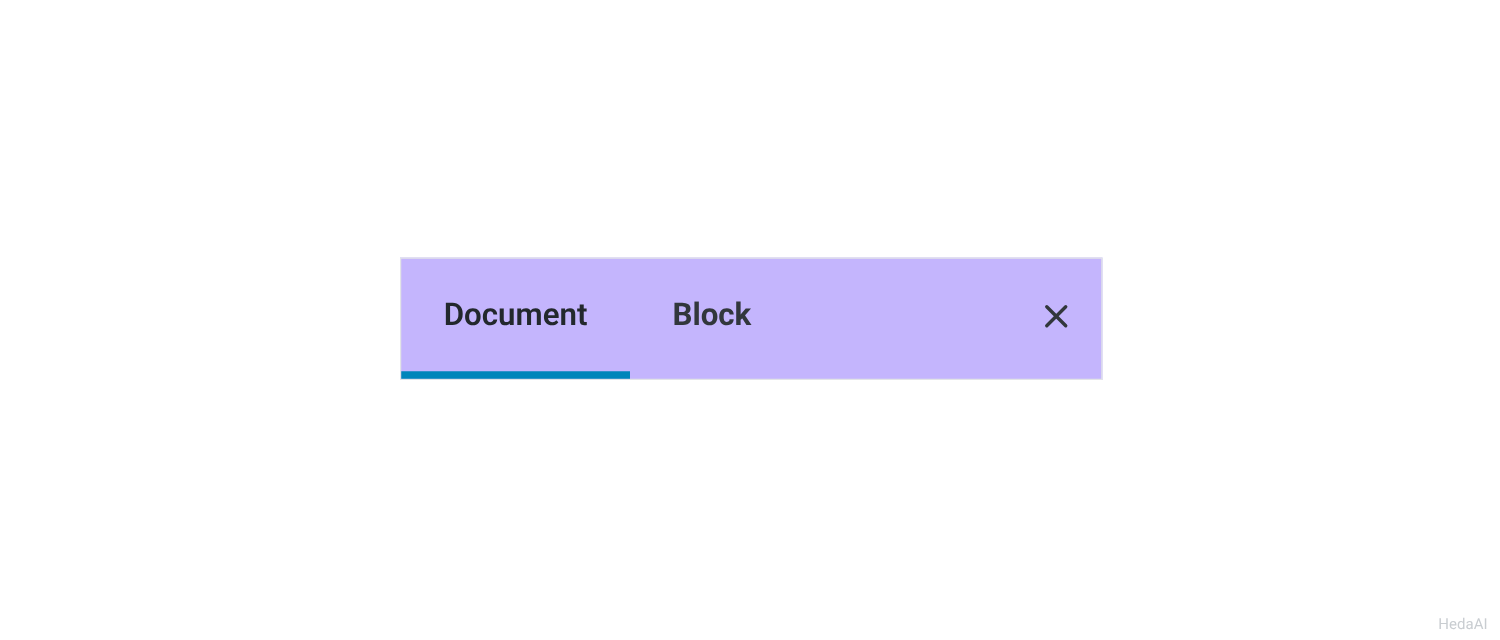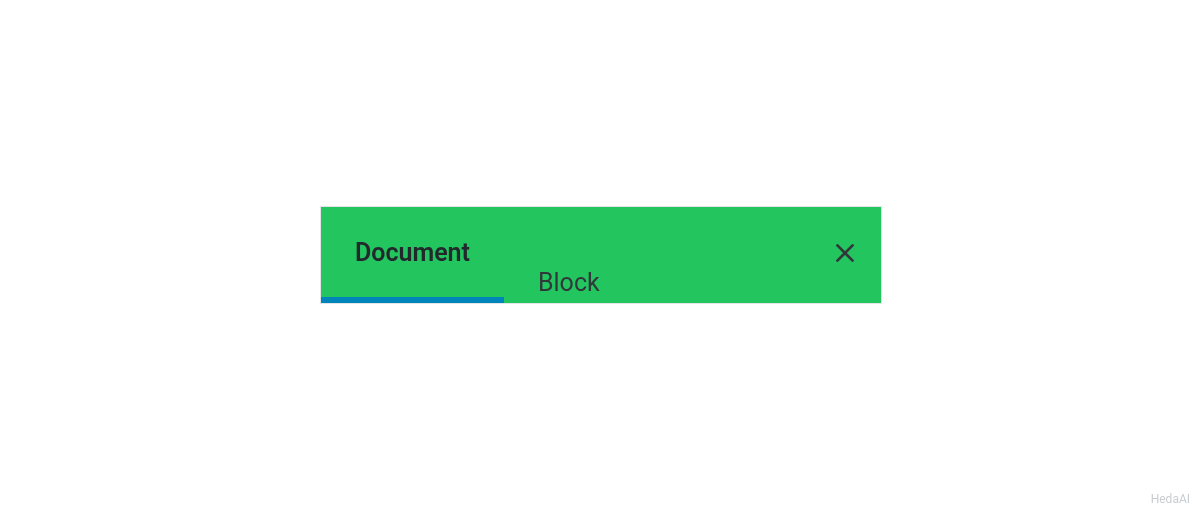--- a/index.html
+++ b/index.html
@@ -13,21 +13,21 @@
       font-family: -apple-system, BlinkMacSystemFont, "Segoe UI", Roboto, Helvetica, Arial, sans-serif;
       background: #ffffff;
       position: relative;
     }
     .panel {
       position: absolute;
       left: 320px;
       top: 206px;
       width: 562px;
       height: 98px;
-      background: #22c55e;
+      background: #c4b5fd;
       border: 1px solid #e2e4e7;
       display: flex;
       align-items: stretch;
     }
     .tabs {
       display: flex;
       align-items: stretch;
       flex: 1;
     }
     .tab {
@@ -40,23 +40,22 @@
       cursor: pointer;
       position: relative;
       border-bottom: 6px solid transparent;
       height: 100%;
     }
     .tab.active {
       font-weight: 600;
       border-bottom-color: #0085ba;
     }
     .tab.inactive {
-      font-weight: 400;
+      font-weight: 700;
       color: #32373c;
-      align-items: flex-end;
     }
     .close-btn {
       display: flex;
       align-items: center;
       justify-content: center;
       width: 72px;
       cursor: pointer;
     }
     .close-btn svg {
       width: 26px;

